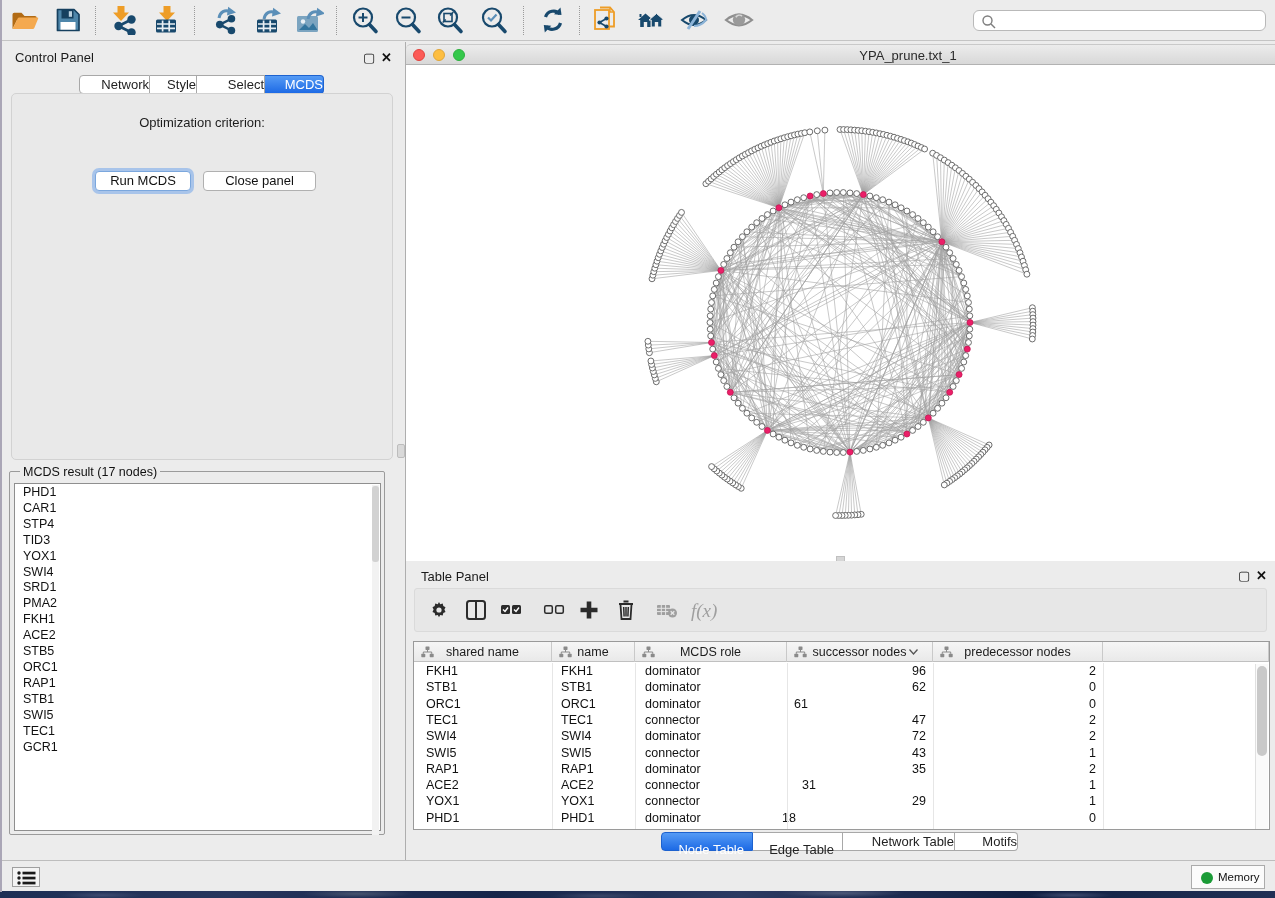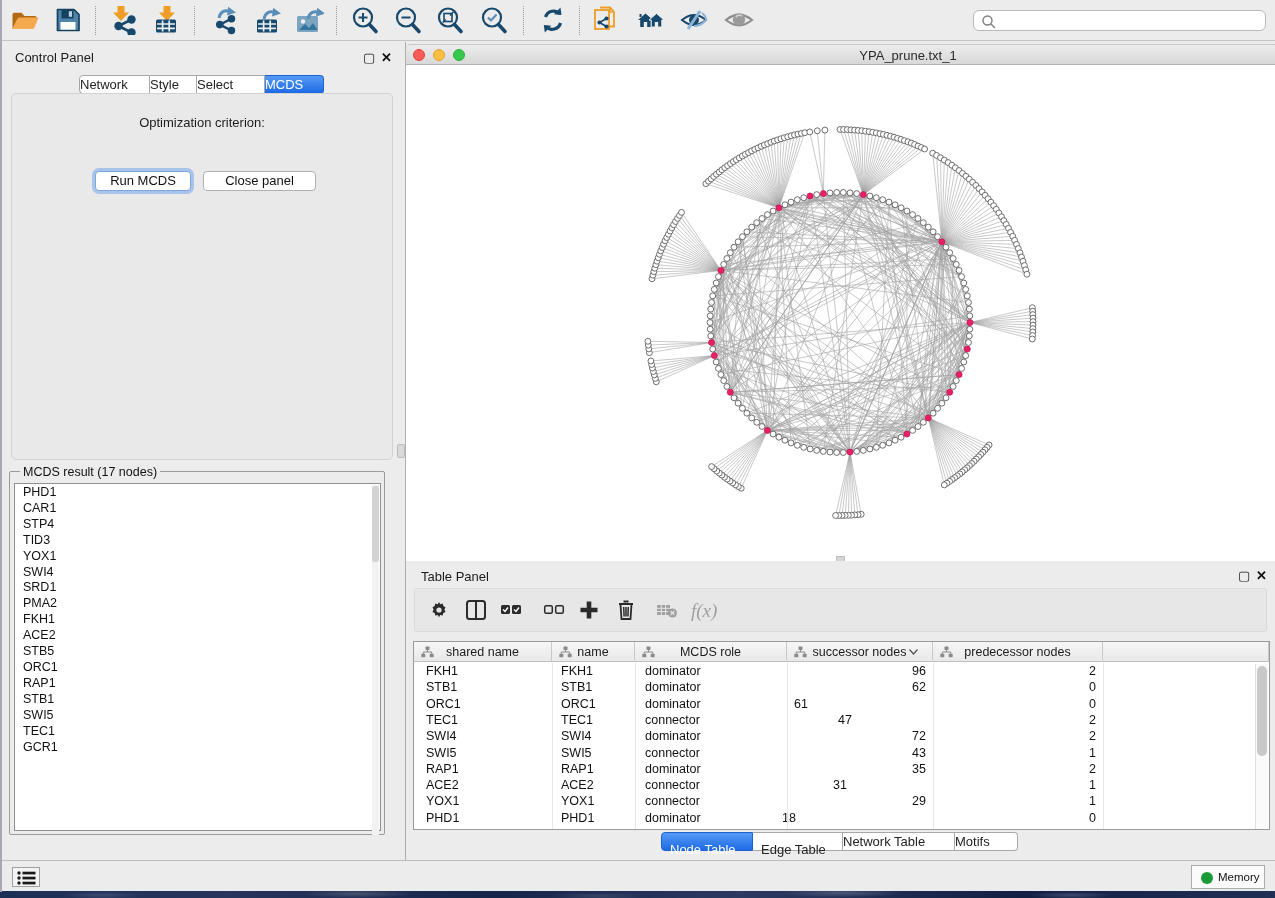--- a/index.html
+++ b/index.html
@@ -12,21 +12,21 @@
 .sep { position:absolute; top:6px; height:29px; width:0; border-left:1px dotted #9a9a9a; }
 .tbi { position:absolute; top:5px; width:30px; height:30px; }
 #search { position:absolute; left:972px; top:10px; width:293px; height:21px; background:#fff; border:1px solid #b9b9b9; border-radius:6px; }
 #search svg { position:absolute; left:7px; top:3px; }
 
 #leftpanel { position:absolute; left:1px; top:42px; width:404px; height:818px; background:#ececec; }
 #lp-title { position:absolute; left:14px; top:8px; font-size:13px; color:#1b1b1b; }
 .wbtn { position:absolute; font-size:13px; color:#111; }
 
 .tabrow { position:absolute; display:flex; }
-.tab { height:19px; line-height:18px; background:#ffffff; border:1px solid #a8a8a8; border-left:none; font-size:13px; color:#222; text-align:left; padding:0 12px; }
+.tab { height:19px; line-height:18px; background:#ffffff; border:1px solid #a8a8a8; border-left:none; font-size:13px; color:#222; text-align:right; padding:0 12px; }
 .tab.first { border-left:1px solid #a8a8a8; border-radius:4px 0 0 4px; }
 .tab.last { border-radius:0 4px 4px 0; }
 .tab.sel { background:linear-gradient(#559bf5,#1d6ae5); color:#fff; border-color:#1d62cf; }
 #cp-tabs { left:78px; top:33px; }
 #cp-content { position:absolute; left:10px; top:51px; width:382px; height:367px; background:#e9e9e9; border:1px solid #d2d2d2; border-radius:5px; }
 #opt-label { position:absolute; left:0; top:21px; width:100%; text-align:center; font-size:13px; color:#1c1c1c; }
 #dropdown { position:absolute; left:33px; top:44px; width:313px; height:21px; background:#fff; border:1px solid #b4b4b4; border-radius:5px; box-shadow:0 1px 1px rgba(0,0,0,0.08); }
 #dropdown .dtext { position:absolute; left:11px; top:3px; font-size:13px; color:#111; letter-spacing:0.95px; }
 #dropdown .spin { position:absolute; right:1px; top:1px; width:17px; height:18px; border-radius:0 4px 4px 0; background:linear-gradient(#6aaefc,#2f7bea); }
 #dropdown .spin svg { position:absolute; left:2px; top:2px; }
@@ -1207,21 +1207,21 @@
             <span class="cell" style="left:12px">ORC1</span>
             <span class="cell" style="left:147px">ORC1</span>
             <span class="cell" style="left:231px">dominator</span>
             <span class="cell" style="left:380px;width:132px;text-align:left">61</span>
             <span class="cell" style="left:550px;width:132px;text-align:right">0</span>
           </div>
 <div class="row" style="top:48.9px">
             <span class="cell" style="left:12px">TEC1</span>
             <span class="cell" style="left:147px">TEC1</span>
             <span class="cell" style="left:231px">connector</span>
-            <span class="cell" style="left:365px;width:132px;text-align:center">47</span>
+            <span class="cell" style="left:380px;width:132px;text-align:right">47</span>
             <span class="cell" style="left:550px;width:132px;text-align:right">2</span>
           </div>
 <div class="row" style="top:65.2px">
             <span class="cell" style="left:12px">SWI4</span>
             <span class="cell" style="left:147px">SWI4</span>
             <span class="cell" style="left:231px">dominator</span>
             <span class="cell" style="left:380px;width:132px;text-align:right">72</span>
             <span class="cell" style="left:550px;width:132px;text-align:right">2</span>
           </div>
 <div class="row" style="top:81.5px">
@@ -1235,21 +1235,21 @@
             <span class="cell" style="left:12px">RAP1</span>
             <span class="cell" style="left:147px">RAP1</span>
             <span class="cell" style="left:231px">dominator</span>
             <span class="cell" style="left:380px;width:132px;text-align:right">35</span>
             <span class="cell" style="left:550px;width:132px;text-align:right">2</span>
           </div>
 <div class="row" style="top:114.1px">
             <span class="cell" style="left:12px">ACE2</span>
             <span class="cell" style="left:147px">ACE2</span>
             <span class="cell" style="left:231px">connector</span>
-            <span class="cell" style="left:360px;width:132px;text-align:center">31</span>
+            <span class="cell" style="left:388px;width:132px;text-align:left">31</span>
             <span class="cell" style="left:550px;width:132px;text-align:right">1</span>
           </div>
 <div class="row" style="top:130.4px">
             <span class="cell" style="left:12px">YOX1</span>
             <span class="cell" style="left:147px">YOX1</span>
             <span class="cell" style="left:231px">connector</span>
             <span class="cell" style="left:380px;width:132px;text-align:right">29</span>
             <span class="cell" style="left:550px;width:132px;text-align:right">1</span>
           </div>
 <div class="row" style="top:146.7px">

